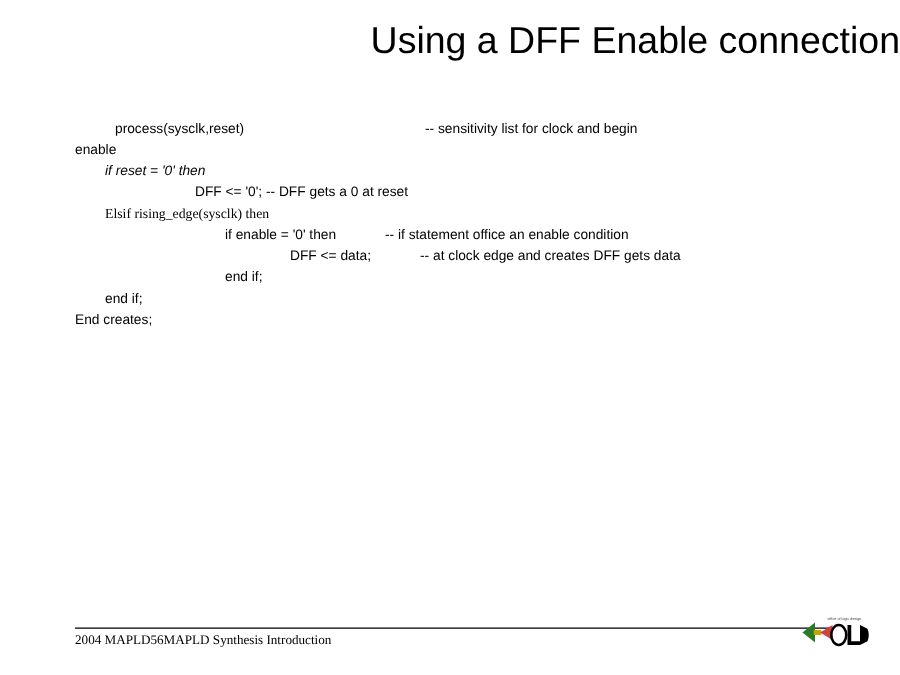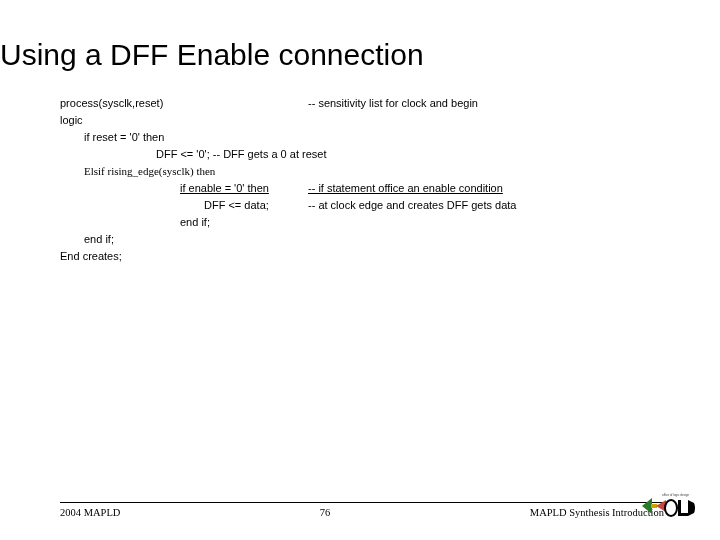--- a/index.html
+++ b/index.html
@@ -6,54 +6,54 @@
   body {
     width: 720px;
     height: 540px;
     background: #fff;
     font-family: Arial, Helvetica, sans-serif;
     position: relative;
     overflow: hidden;
   }
   .title {
     font-size: 30px;
-    text-align: left;
-    padding-top: 38px;
+    text-align: right;
+    padding-top: 16px;
     font-weight: normal;
     color: #000;
   }
   .code-block {
     position: absolute;
     top: 95px;
     left: 60px;
     font-size: 11px;
     line-height: 1.55;
     color: #000;
     white-space: nowrap;
   }
   .code-line { display: flex; }
   .code-left { display: inline-block; }
   .code-comment { display: inline-block; }
-  .w305 { width: 248px; }
+  .w305 { width: 248px; margin-left: 32px; }
   .w-if { width: 224px; display: inline-block; }
   .footer {
     position: absolute;
     bottom: 22px;
     left: 60px;
     right: 32px;
   }
   .hr {
     border: none;
     border-top: 1px solid #000;
     margin-bottom: 4px;
     width: 604px;
   }
   .footer-row {
     display: flex;
-    justify-content: space-between;
+    justify-content: flex-start;
     font-size: 10.5px;
     font-family: "Times New Roman", Times, serif;
     width: 604px;
   }
   .logo {
     position: absolute;
     right: 24px;
     bottom: 18px;
     width: 56px;
     height: 32px;
@@ -64,55 +64,55 @@
 <body>
 
 <h1 class="title">Using a DFF Enable connection</h1>
 
 <div class="code-block">
   <div class="code-line">
     <span class="code-left w305">process(sysclk,reset)</span>
     <span class="code-comment">-- sensitivity list for clock and begin</span>
   </div>
   <div class="code-line">
-    <span class="code-left">logic</span>
+    <span class="code-left">enable</span>
   </div>
-  <div class="code-line" style="padding-left:24px;">
+  <div class="code-line" style="padding-left:24px;font-style:italic;">
     <span class="code-left w-if">if reset = '0' then</span>
   </div>
   <div class="code-line" style="padding-left:96px;">
     <span class="code-left">DFF &lt;= '0';   -- DFF gets a 0 at reset</span>
   </div>
   <div class="code-line" style="padding-left:24px;font-family:Liberation Serif, serif;">
     <span class="code-left">Elsif rising_edge(sysclk) then</span>
   </div>
-  <div class="code-line" style="padding-left:120px;text-decoration:underline;">
+  <div class="code-line" style="padding-left:120px;">
     <span class="code-left" style="width:128px;display:inline-block;">if enable = '0' then</span>
     <span class="code-comment">-- if statement office an enable condition</span>
   </div>
   <div class="code-line" style="padding-left:144px;">
-    <span class="code-left" style="width:104px;display:inline-block;">DFF &lt;= data;</span>
+    <span class="code-left" style="width:104px;display:inline-block;margin-left:28px;">DFF &lt;= data;</span>
     <span class="code-comment">-- at clock edge and creates DFF gets data</span>
   </div>
   <div class="code-line" style="padding-left:120px;">
     <span class="code-left">end if;</span>
   </div>
   <div class="code-line" style="padding-left:24px;">
     <span class="code-left">end if;</span>
   </div>
   <div class="code-line">
     <span class="code-left">End creates;</span>
   </div>
 </div>
 
 <div class="footer">
   <hr class="hr">
   <div class="footer-row">
     <span>2004 MAPLD</span>
-    <span>76</span>
+    <span>56</span>
     <span>MAPLD Synthesis Introduction</span>
   </div>
 </div>
 
 <div class="logo">
   <svg viewBox="0 0 56 32">
     <polygon points="2,16 12,8 12,24" fill="#2a7a2a"></polygon>
     <rect x="11" y="14" width="6" height="4" fill="#c9a400"></rect>
     <polygon points="16,16 26,10 26,22" fill="#c44"></polygon>
     <ellipse cx="31" cy="18" rx="6" ry="8" fill="none" stroke="#000" stroke-width="2"></ellipse>

